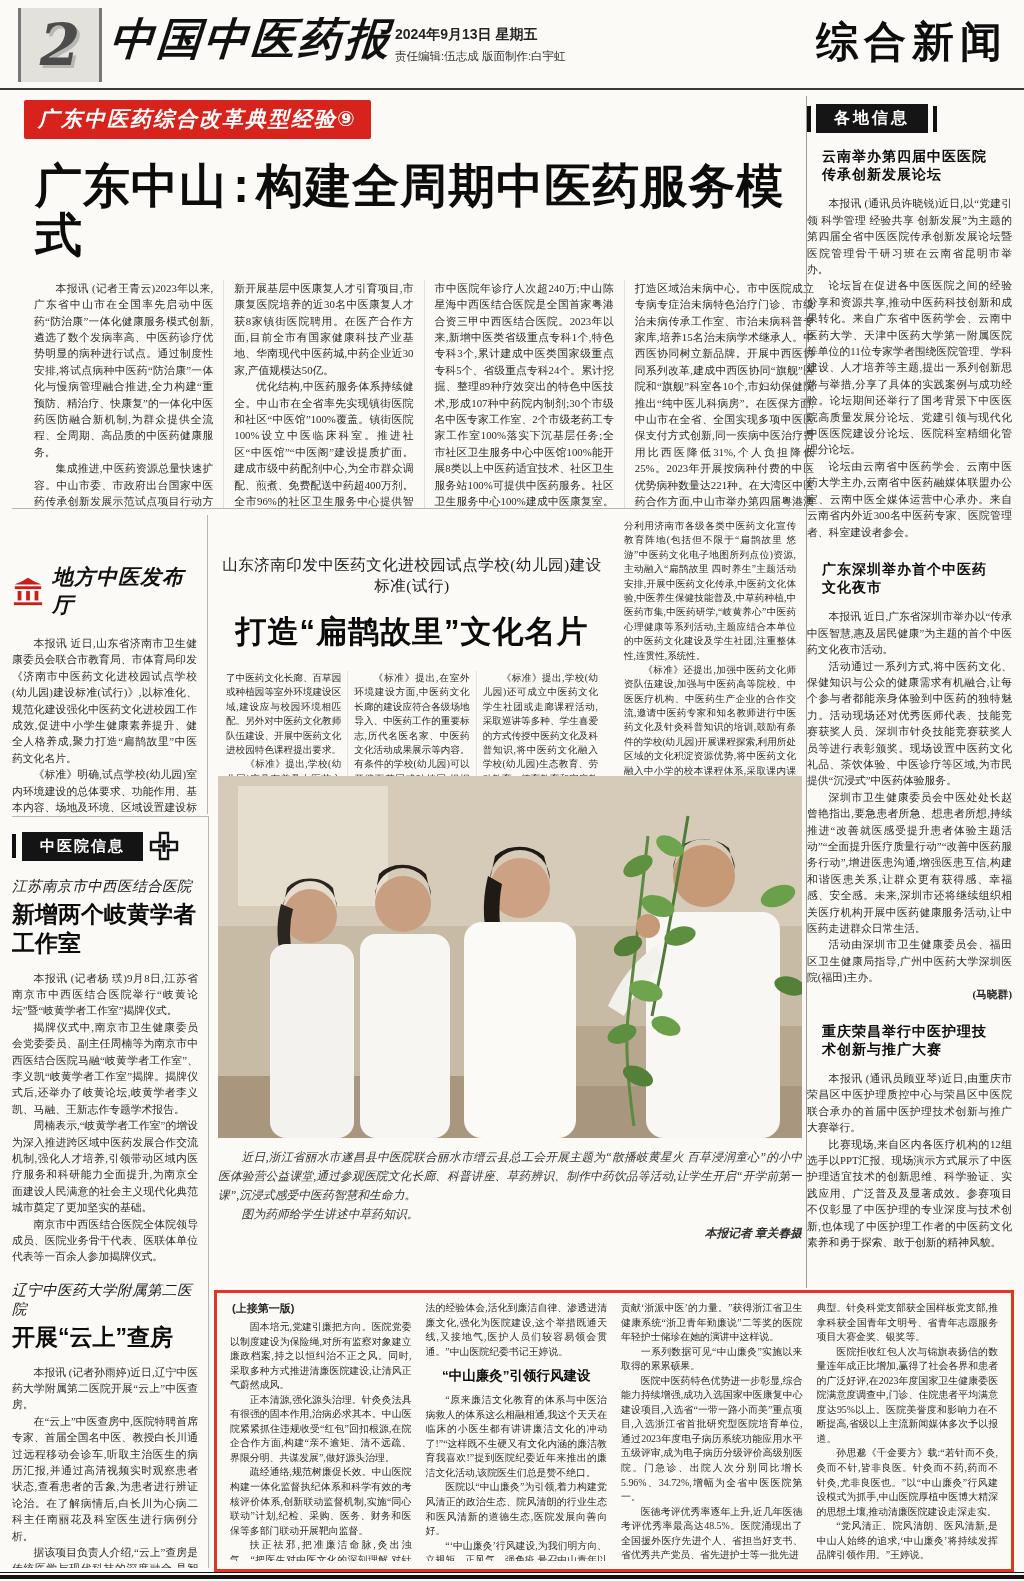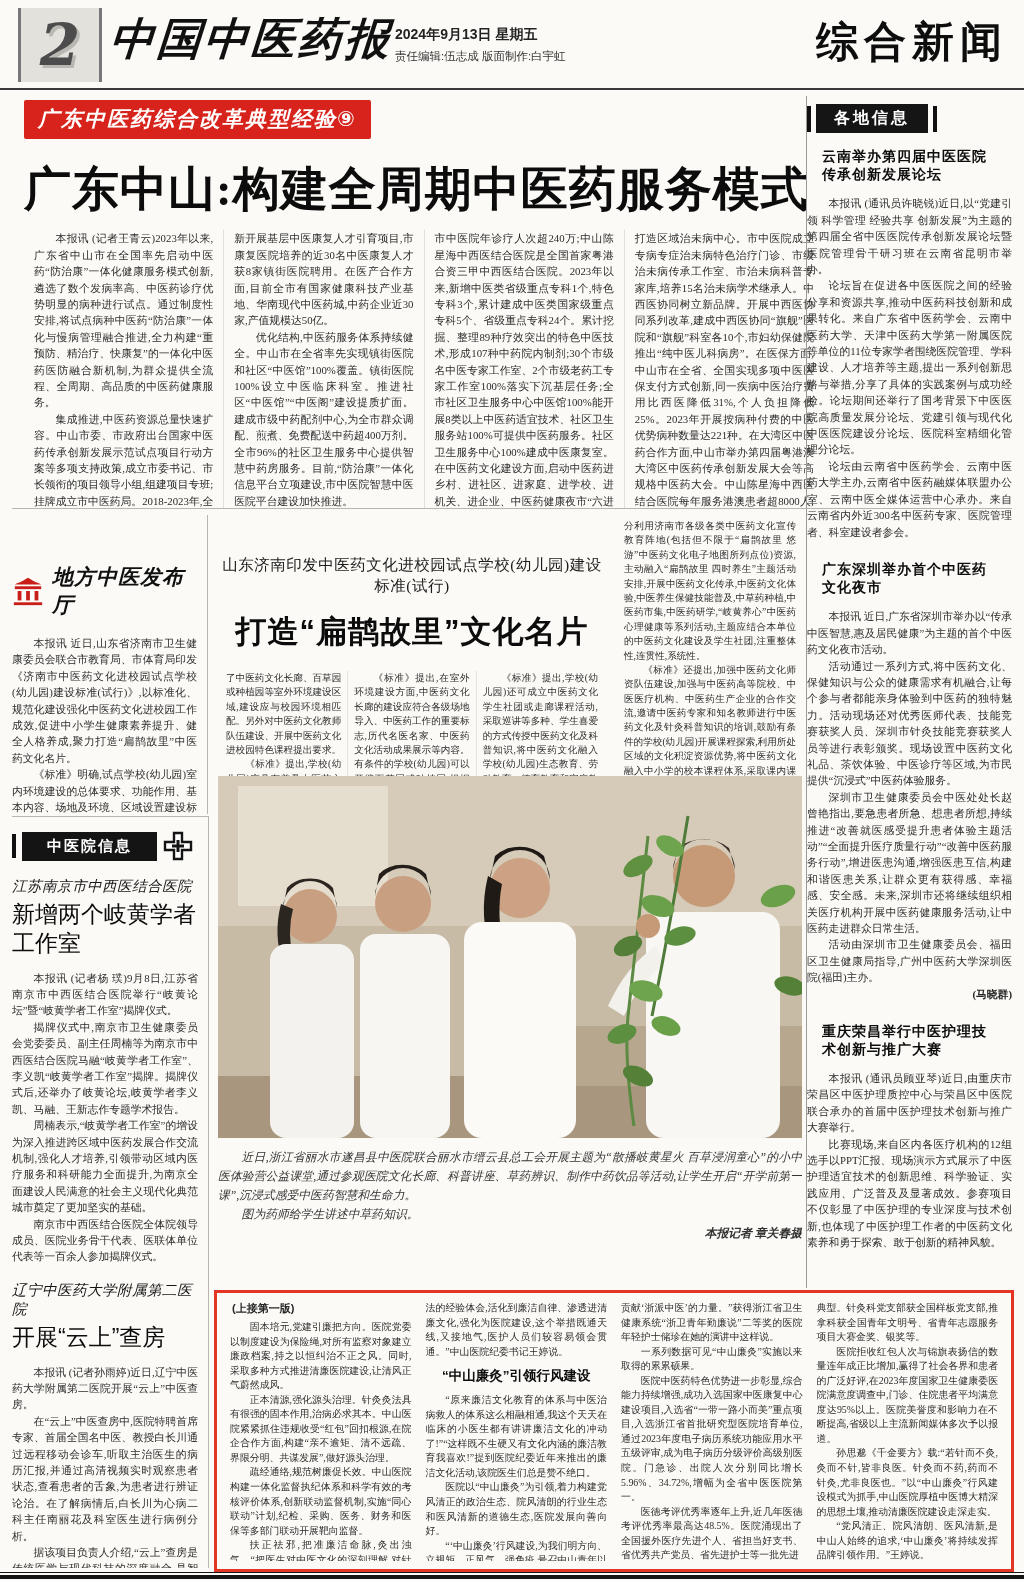--- a/index.html
+++ b/index.html
@@ -21,22 +21,22 @@
         color:#0d0d0d;font-family:"Liberation Sans","DejaVu Sans",sans-serif;}
   
   .para{margin:0;text-indent:2em;text-align:justify;font-size:10.8px;line-height:1.52;color:#2b2b2b;}
   .cont{text-indent:0;}
   .byline{text-align:right;font-size:10.8px;font-weight:700;margin-top:2px;}
   
   .lead{position:absolute;left:24px;top:100px;width:800px;height:408px;overflow:hidden;}
   .lead-tag{display:inline-block;background:#d7231b;color:#fff;font-size:21px;font-weight:900;font-style:italic;
         padding:5px 14px 6px;letter-spacing:2px;border-radius:2px;
         font-family:"Liberation Sans","DejaVu Sans",sans-serif;}
-  .lead h1{margin:26px 0 16px;font-size:47px;font-weight:900;letter-spacing:1px;color:#0c0c0c;line-height:1.05;
-        font-family:Liberation Serif, serif;}
+  .lead h1{margin:26px 11px 16px;font-size:47px;font-weight:900;letter-spacing:1px;color:#0c0c0c;line-height:1.05;
+        font-family:Liberation Mono, monospace;}
   .cols4{display:flex;height:282px;overflow:hidden;}
   .cols4 .col{flex:1;padding:0 10px;}
   .cols4 .col + .col{border-left:1px solid #e3dfd6;}
   
   .rightbar{position:absolute;left:806px;top:96px;width:206px;height:1192px;border-left:1px solid #9a9a96;
         box-sizing:border-box;overflow:hidden;}
   .badge-row{display:flex;align-items:center;gap:5px;margin:8px 0 14px;}
   .badge-bar{width:4px;height:26px;background:#111;}
   .badge-box{background:#151515;color:#fff;font-size:16px;font-weight:700;letter-spacing:3px;
         padding:4px 18px;font-family:"Liberation Sans","DejaVu Sans",sans-serif;}
@@ -58,23 +58,23 @@
   .jinan-cols .jcol{flex:1;padding:0 6px;}
   .jinan-cols .jcol + .jcol{border-left:1px solid #e6e2d9;}
   .jinan-cols .para, .jinan-right .para{font-size:9.6px;line-height:1.5;}
   .jinan-right{width:180px;padding:4px 0 0 8px;box-sizing:border-box;}
   
   .leftbar{position:absolute;left:12px;top:816px;width:197px;height:752px;border-top:1px solid #b9b6ae;
         border-right:1px solid #b9b6ae;padding:10px 10px 0 0;box-sizing:border-box;overflow:hidden;}
   .hospital-badge{display:flex;align-items:center;gap:6px;margin:4px 0 16px;}
   .hospital-badge .bar{width:4px;height:24px;background:#111;}
   .hospital-badge .box{background:#141414;color:#fff;font-size:15px;font-weight:700;letter-spacing:2px;
-        padding:5px 25px;font-family:"Liberation Sans","DejaVu Sans",sans-serif;}
+        padding:5px 18px;font-family:"Liberation Sans","DejaVu Sans",sans-serif;}
   .kicker-line{font-size:14.5px;color:#161616;letter-spacing:0.5px;margin:6px 0 4px;font-style:italic;}
-  .left-title{font-size:23px;font-weight:400;line-height:1.25;color:#0c0c0c;margin:2px 0 12px;
+  .left-title{font-size:23px;font-weight:700;line-height:1.25;color:#0c0c0c;margin:2px 0 12px;
         font-family:"Liberation Sans","DejaVu Sans",sans-serif;}
   
   .photo-block{position:absolute;left:218px;top:776px;width:584px;height:466px;overflow:hidden;}
   .photo-frame{width:584px;height:362px;background:#c3b6a2;overflow:hidden;}
   .caption{margin-top:10px;}
   .caption .para{font-size:11.8px;line-height:1.6;font-style:italic;color:#333;}
   .photo-credit{text-align:right;font-size:11.8px;font-style:italic;color:#333;margin-top:2px;}
   .photo-credit b{font-weight:900;}
   
   .redbox{position:absolute;left:214px;top:1290px;width:800px;height:282px;border:3px solid #e23524;

